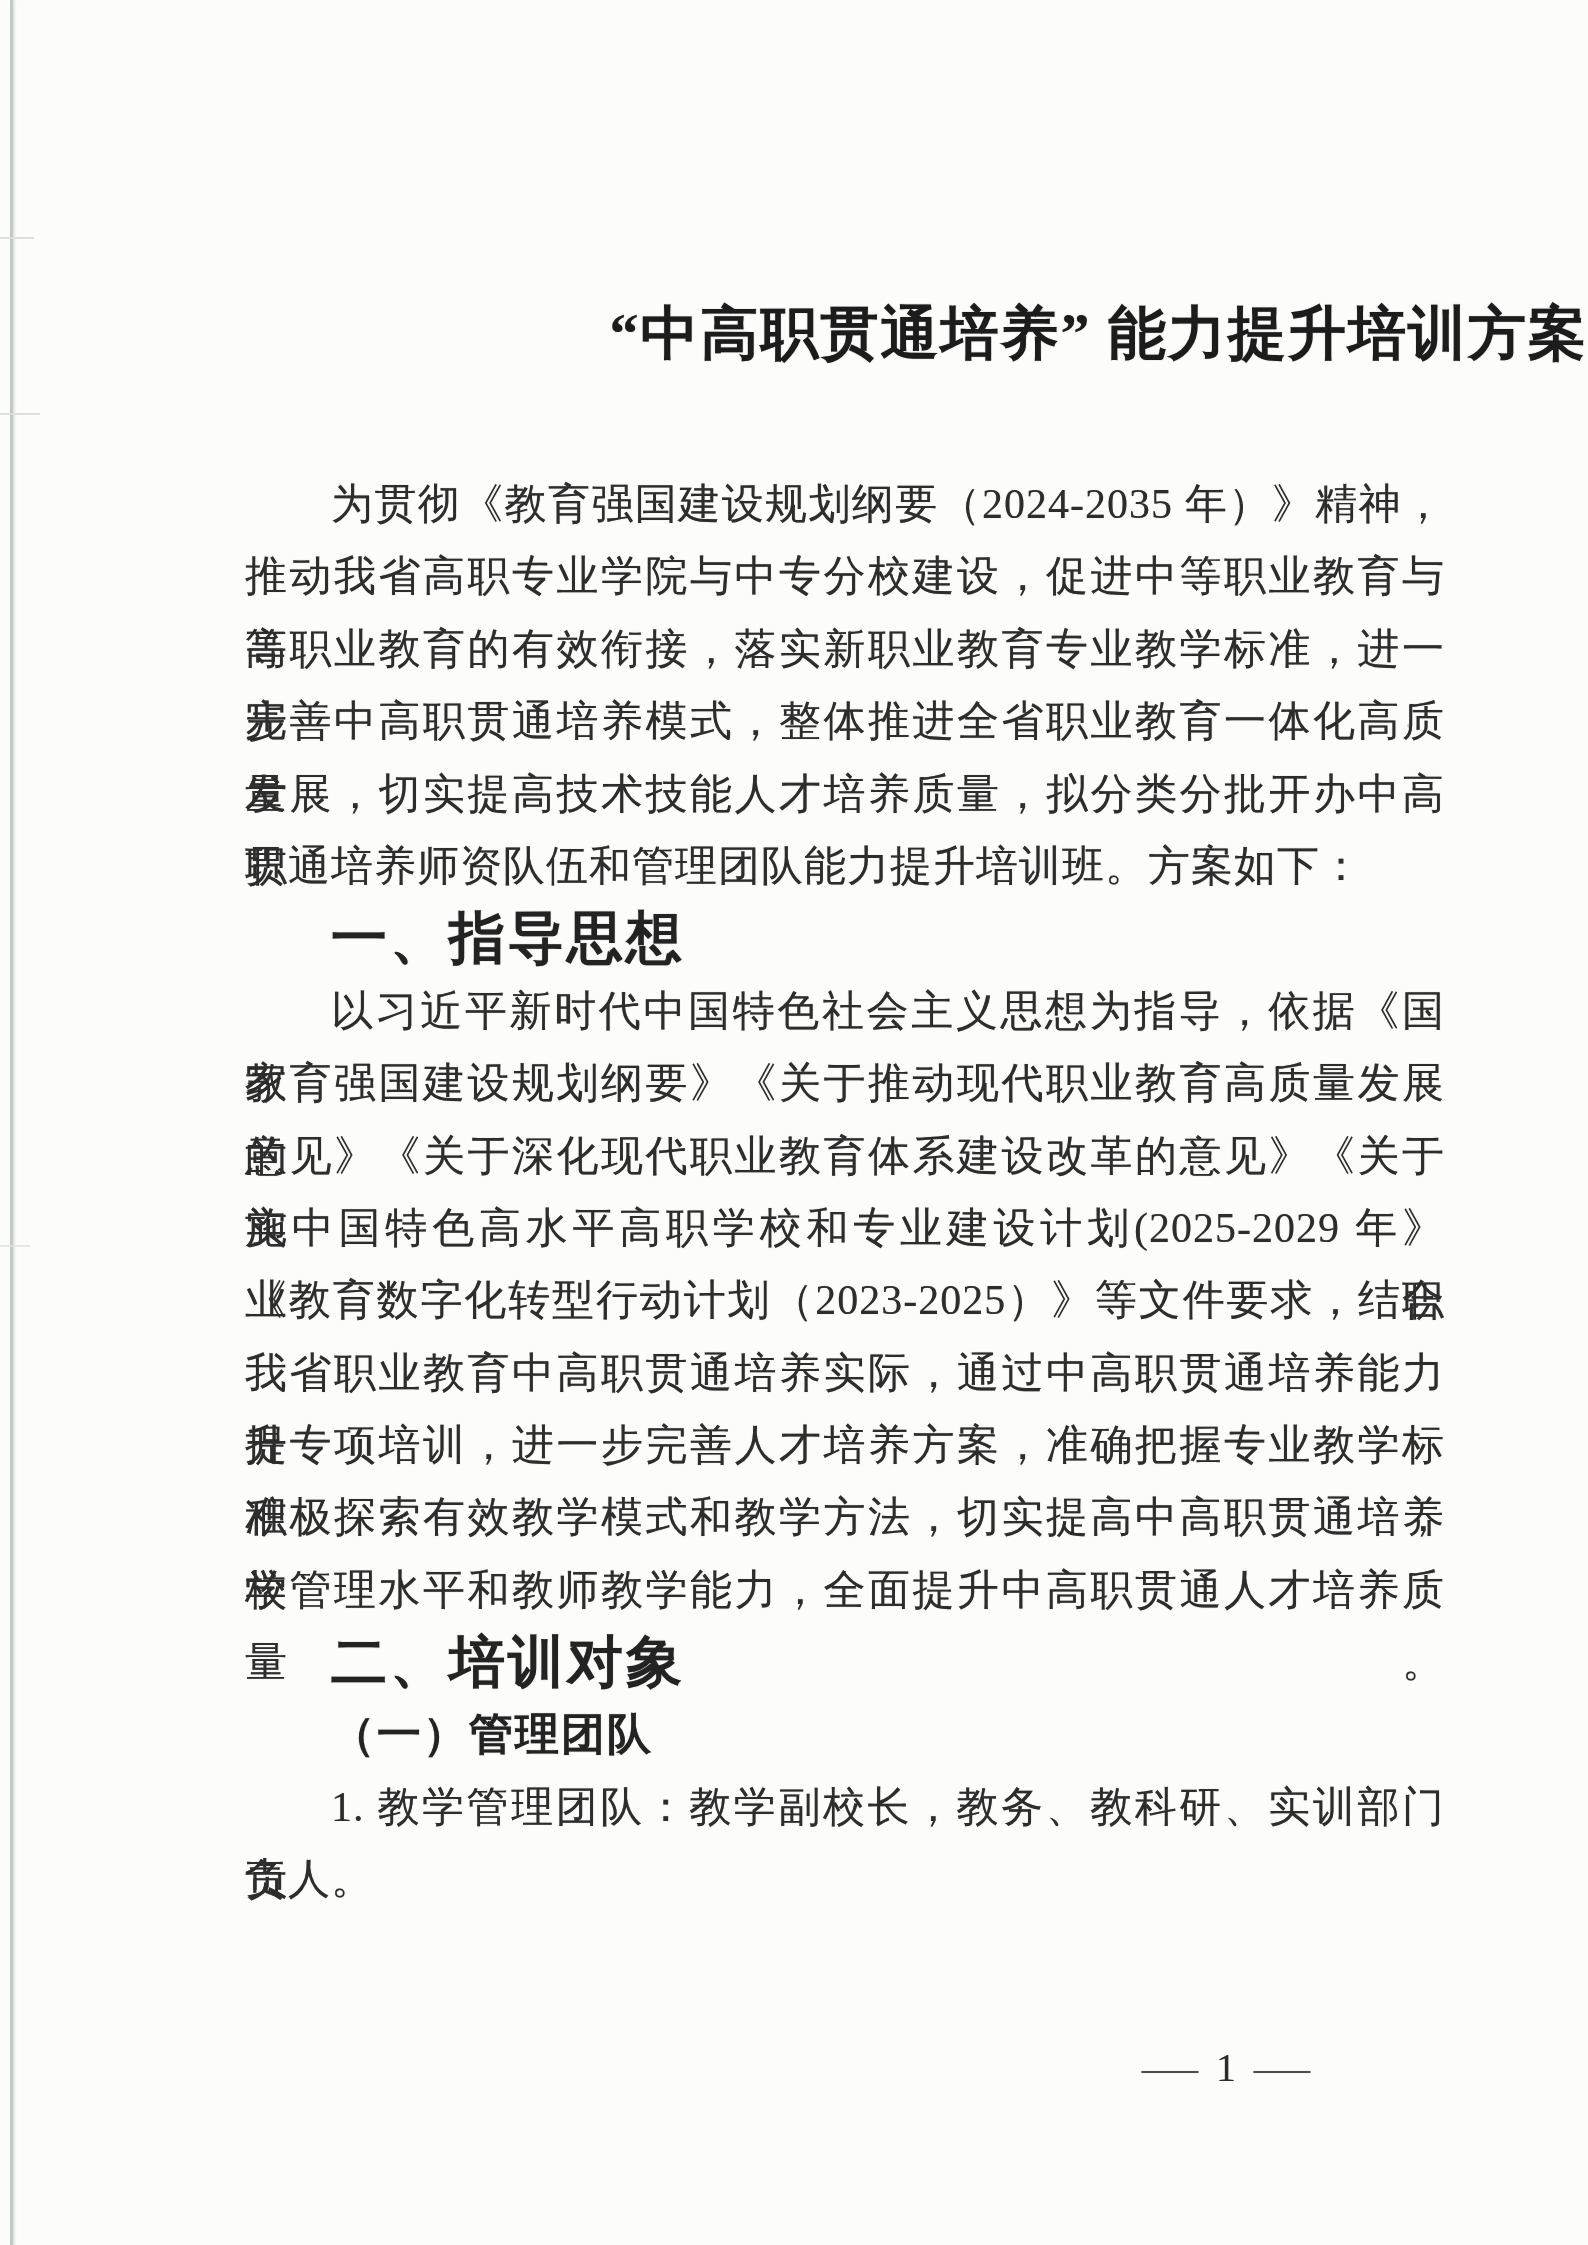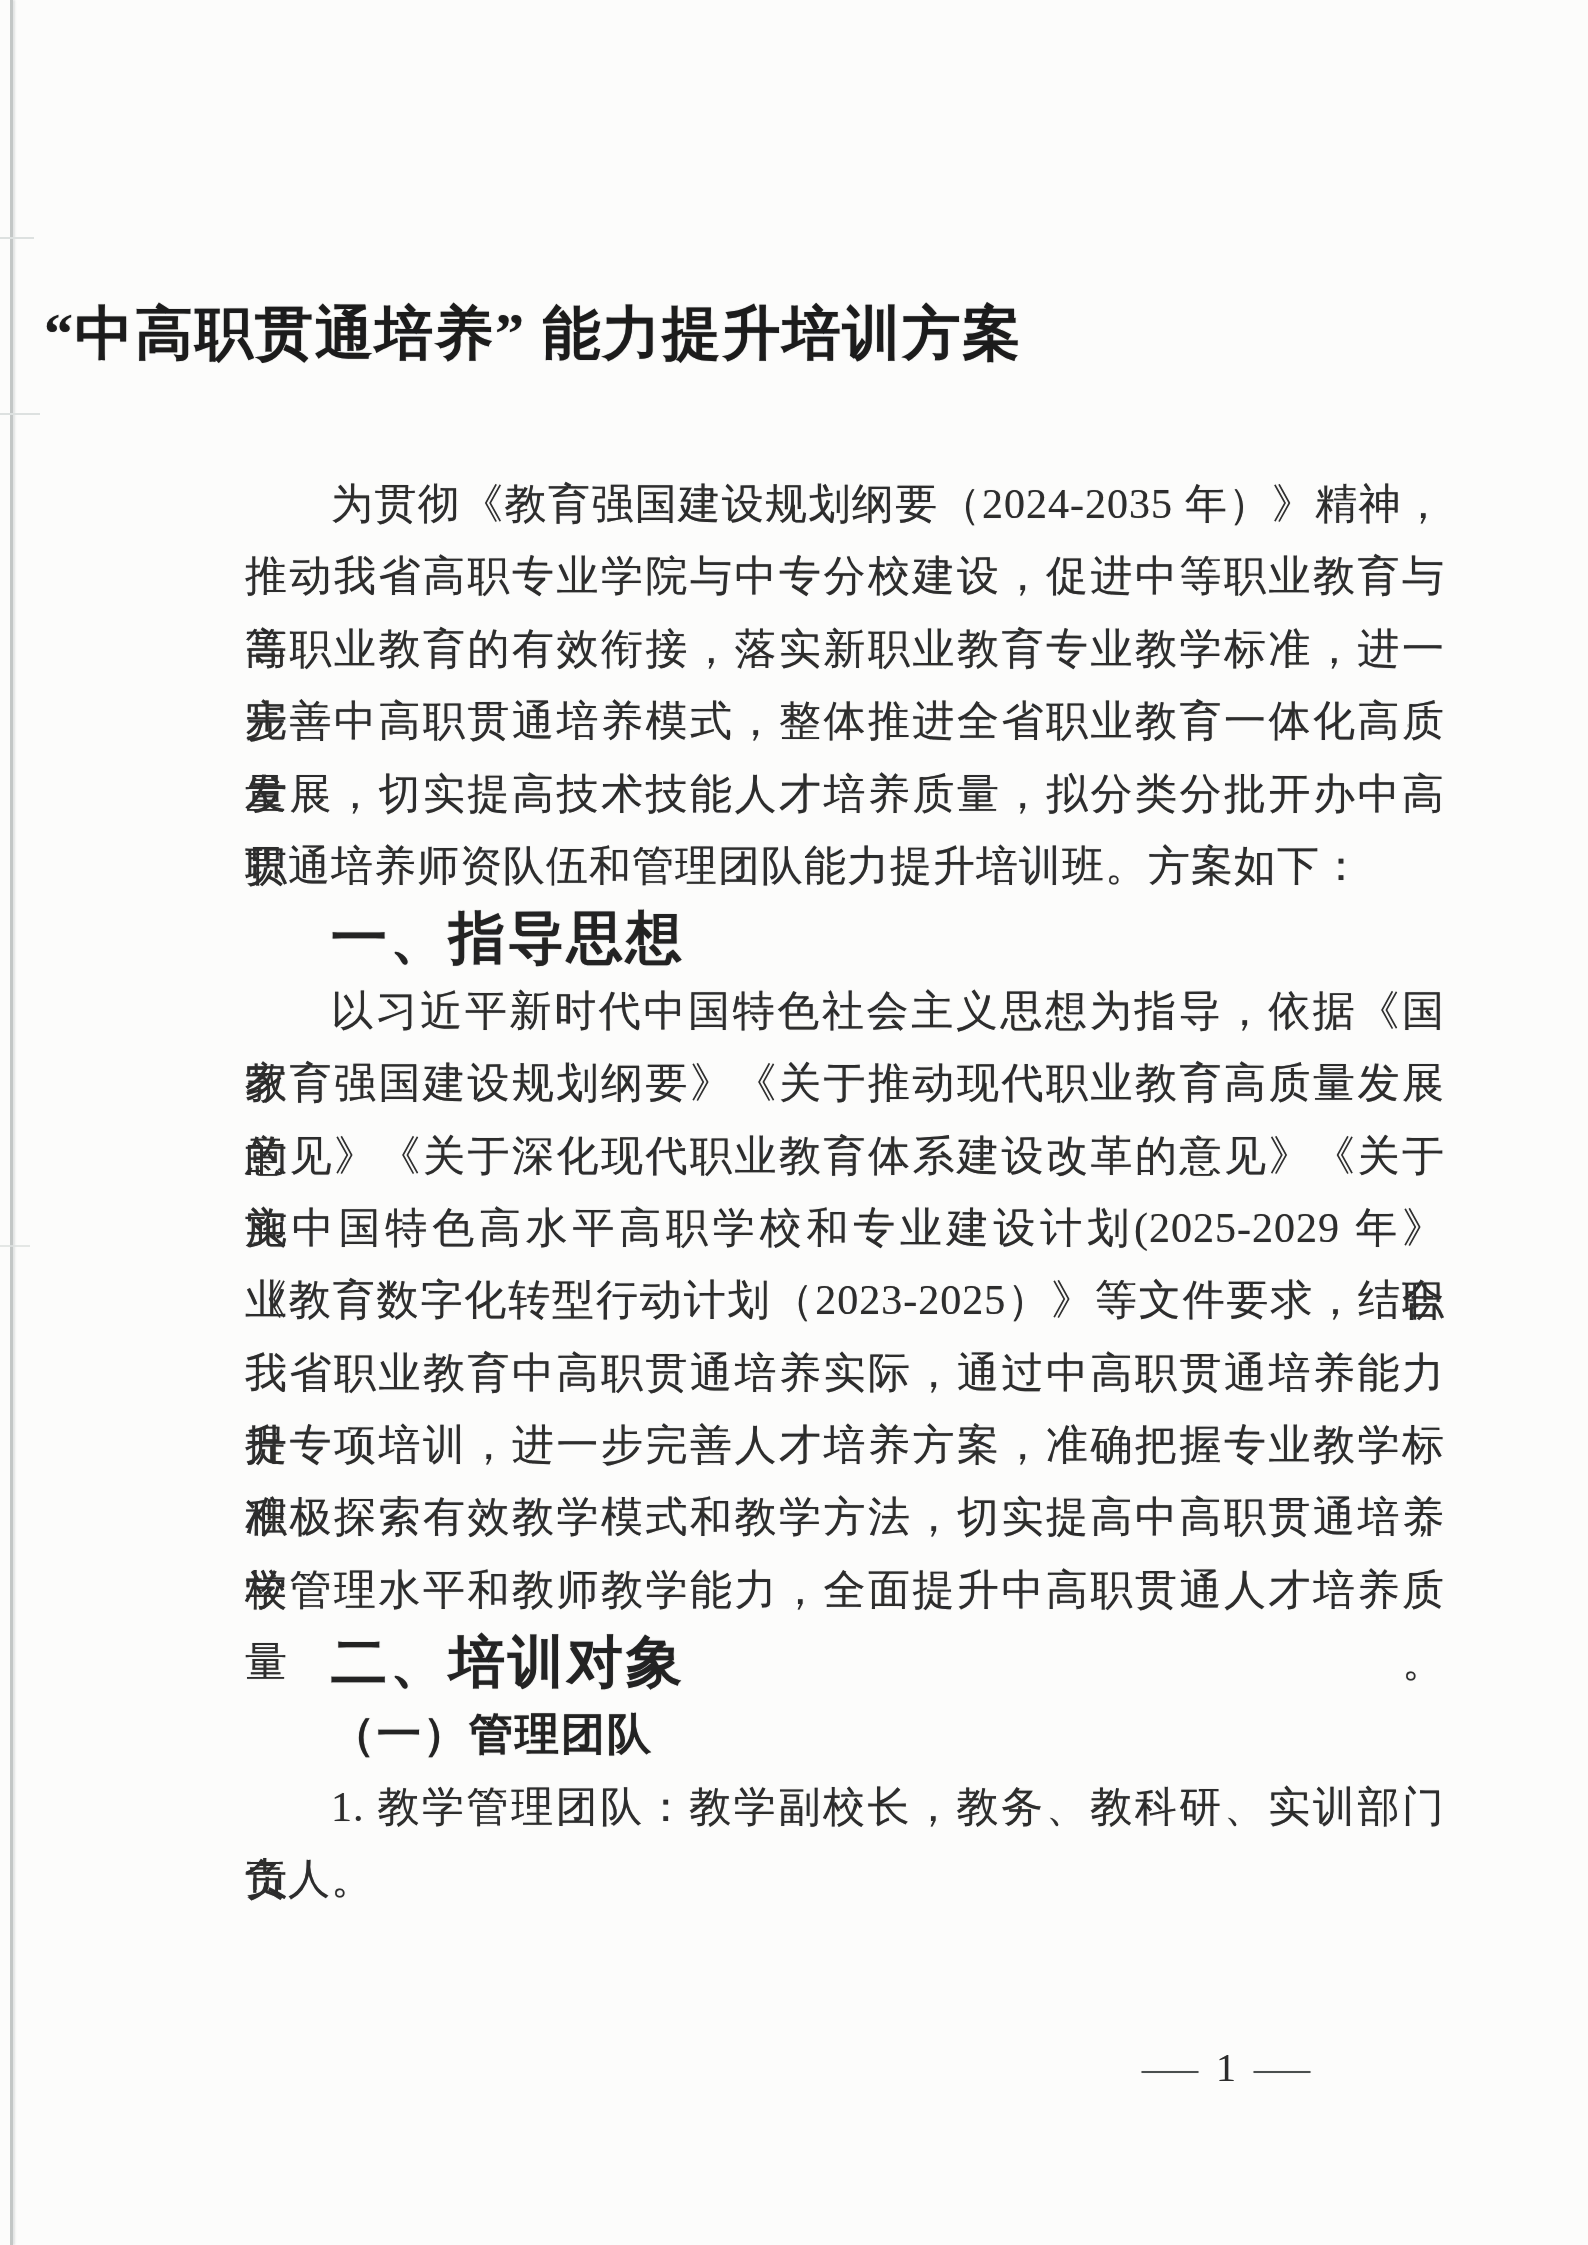--- a/index.html
+++ b/index.html
@@ -21,21 +21,21 @@
   .streak.s2{left:0;top:413px;width:40px;}
   .streak.s3{left:0;top:1245px;width:30px;opacity:.8;}
   .speck{
     position:absolute;left:1407px;top:724px;width:5px;height:4px;
     background:#9aa0a0;border-radius:50%;opacity:.55;transform:rotate(35deg);
   }
   
   .doc-title{
     position:absolute;top:292px;left:0;width:1588px;height:84px;
     padding-left:44px;box-sizing:border-box;
-    text-align:left;
+    text-align:right;
     font-size:58px;font-weight:900;
     color:#1c1c1c;
     letter-spacing:2px;
     line-height:84px;
     text-shadow:0 0 1px rgba(20,20,20,.55);
     white-space:nowrap;
   }
   
   .text-block{
     position:absolute;left:245px;top:468px;width:1200px;

